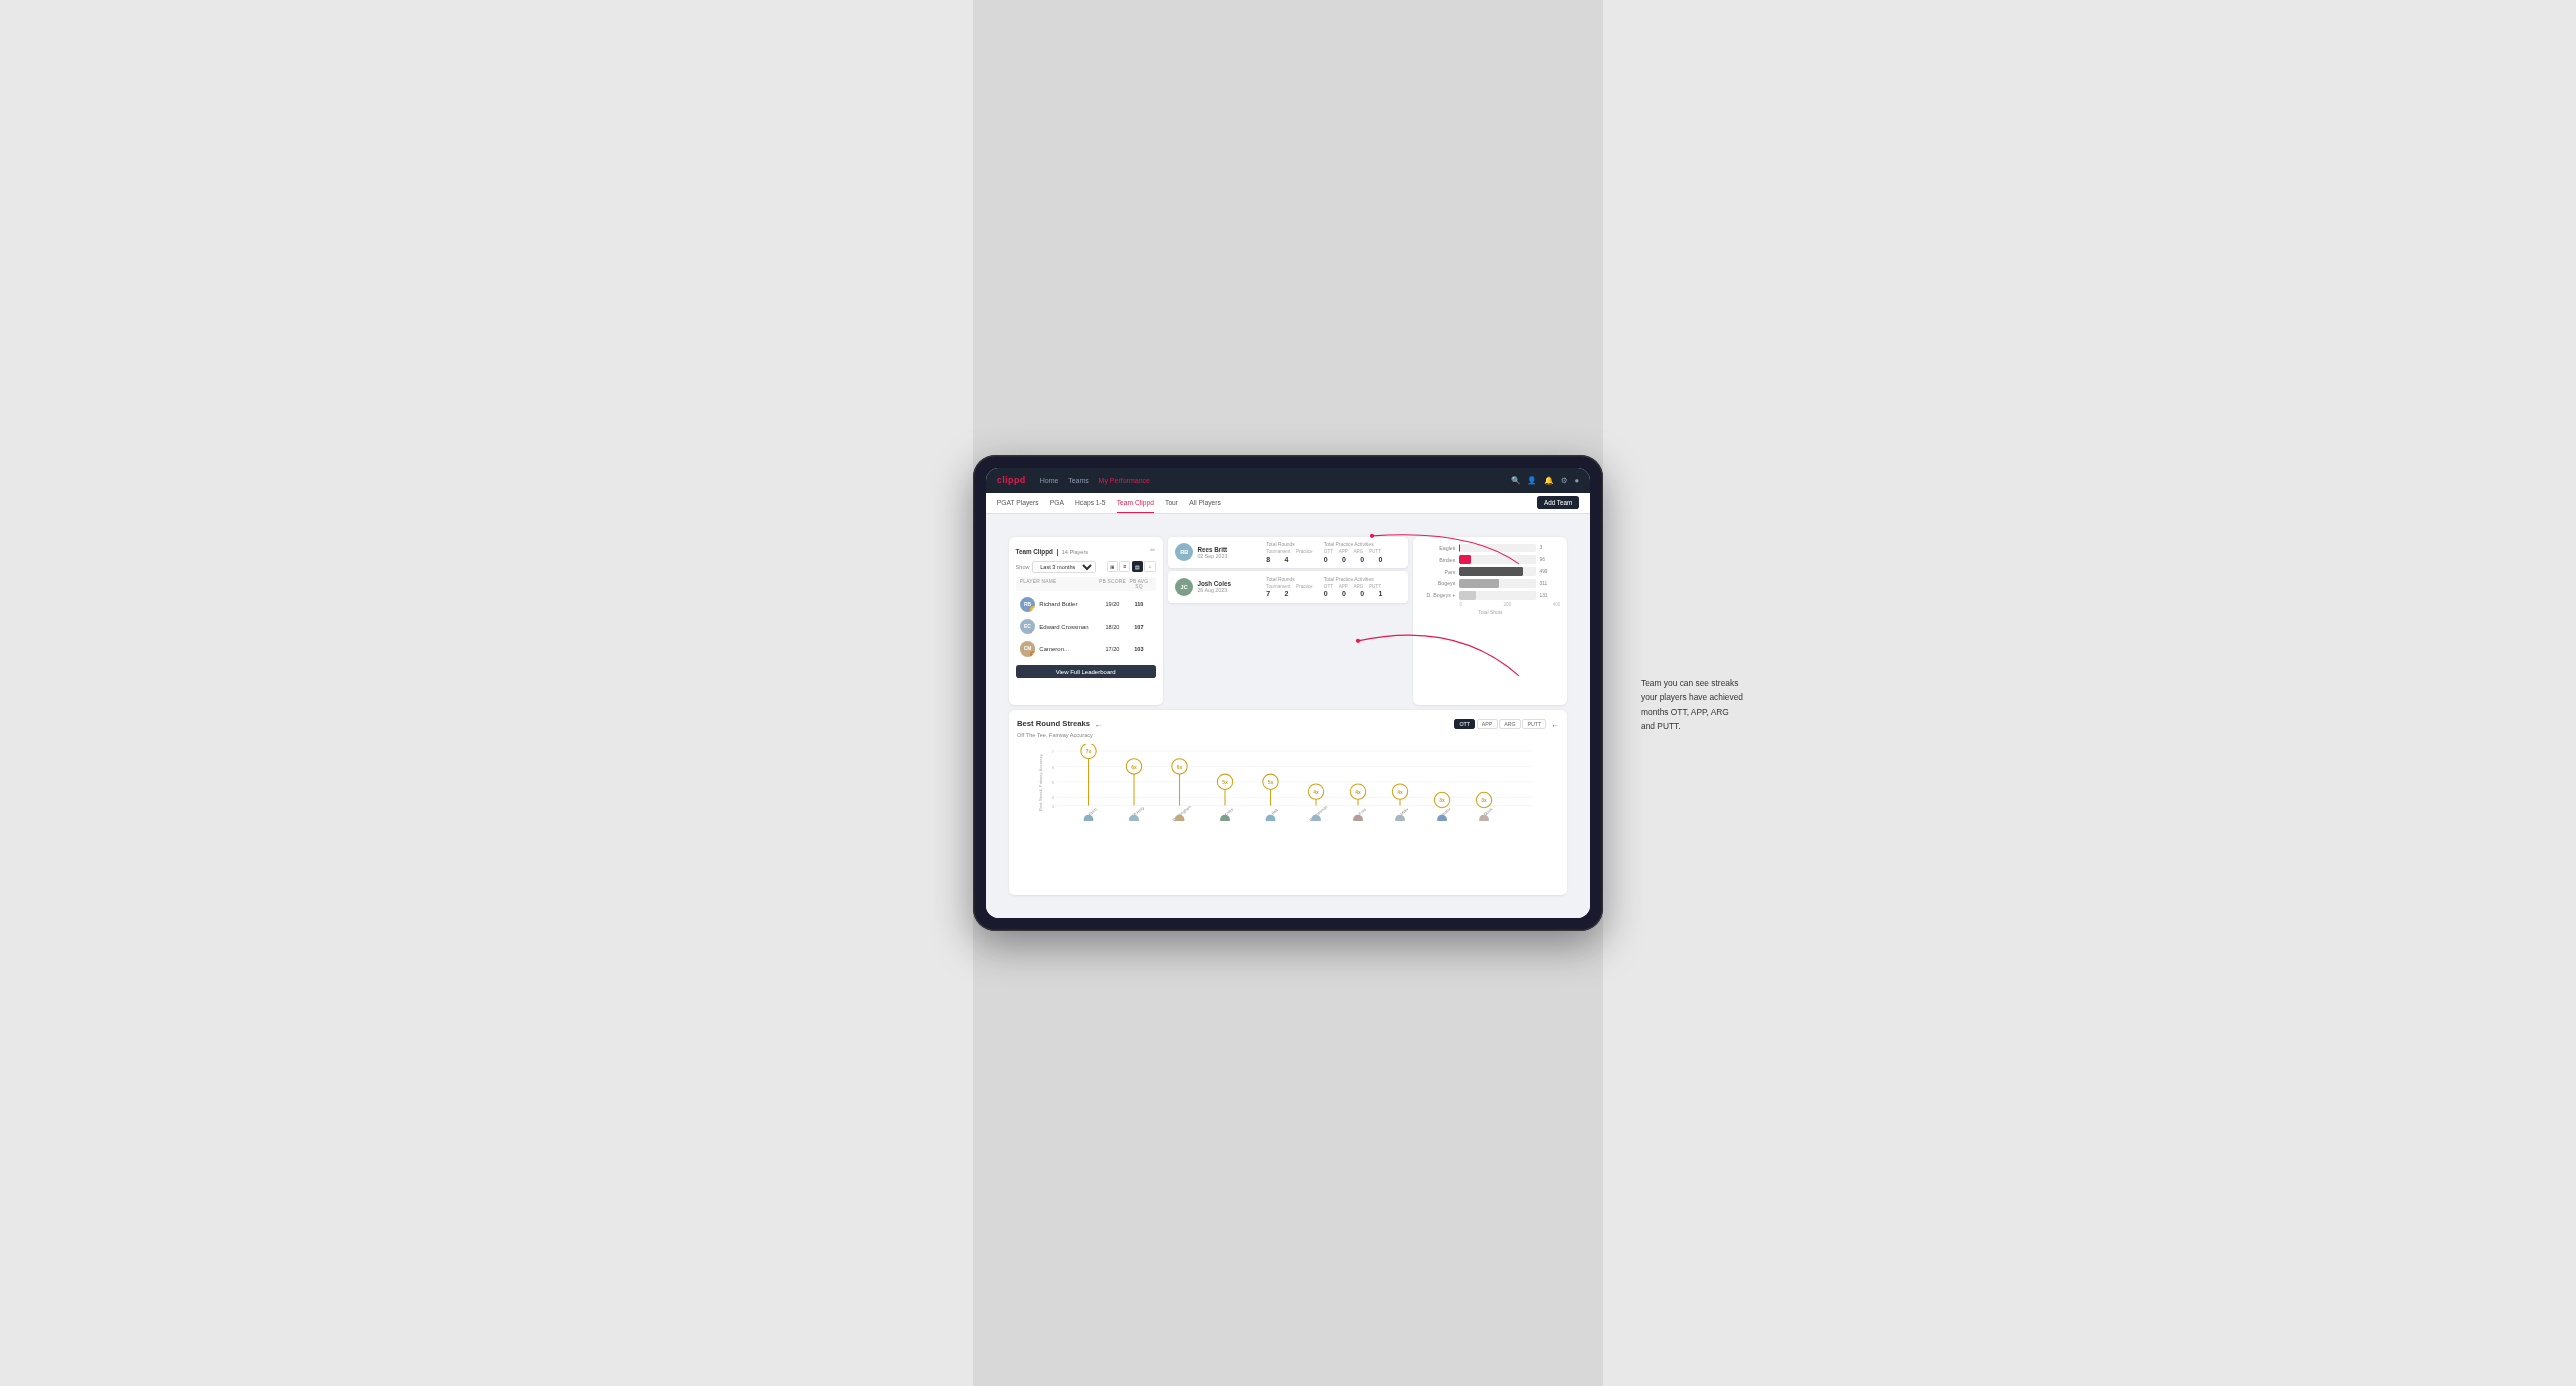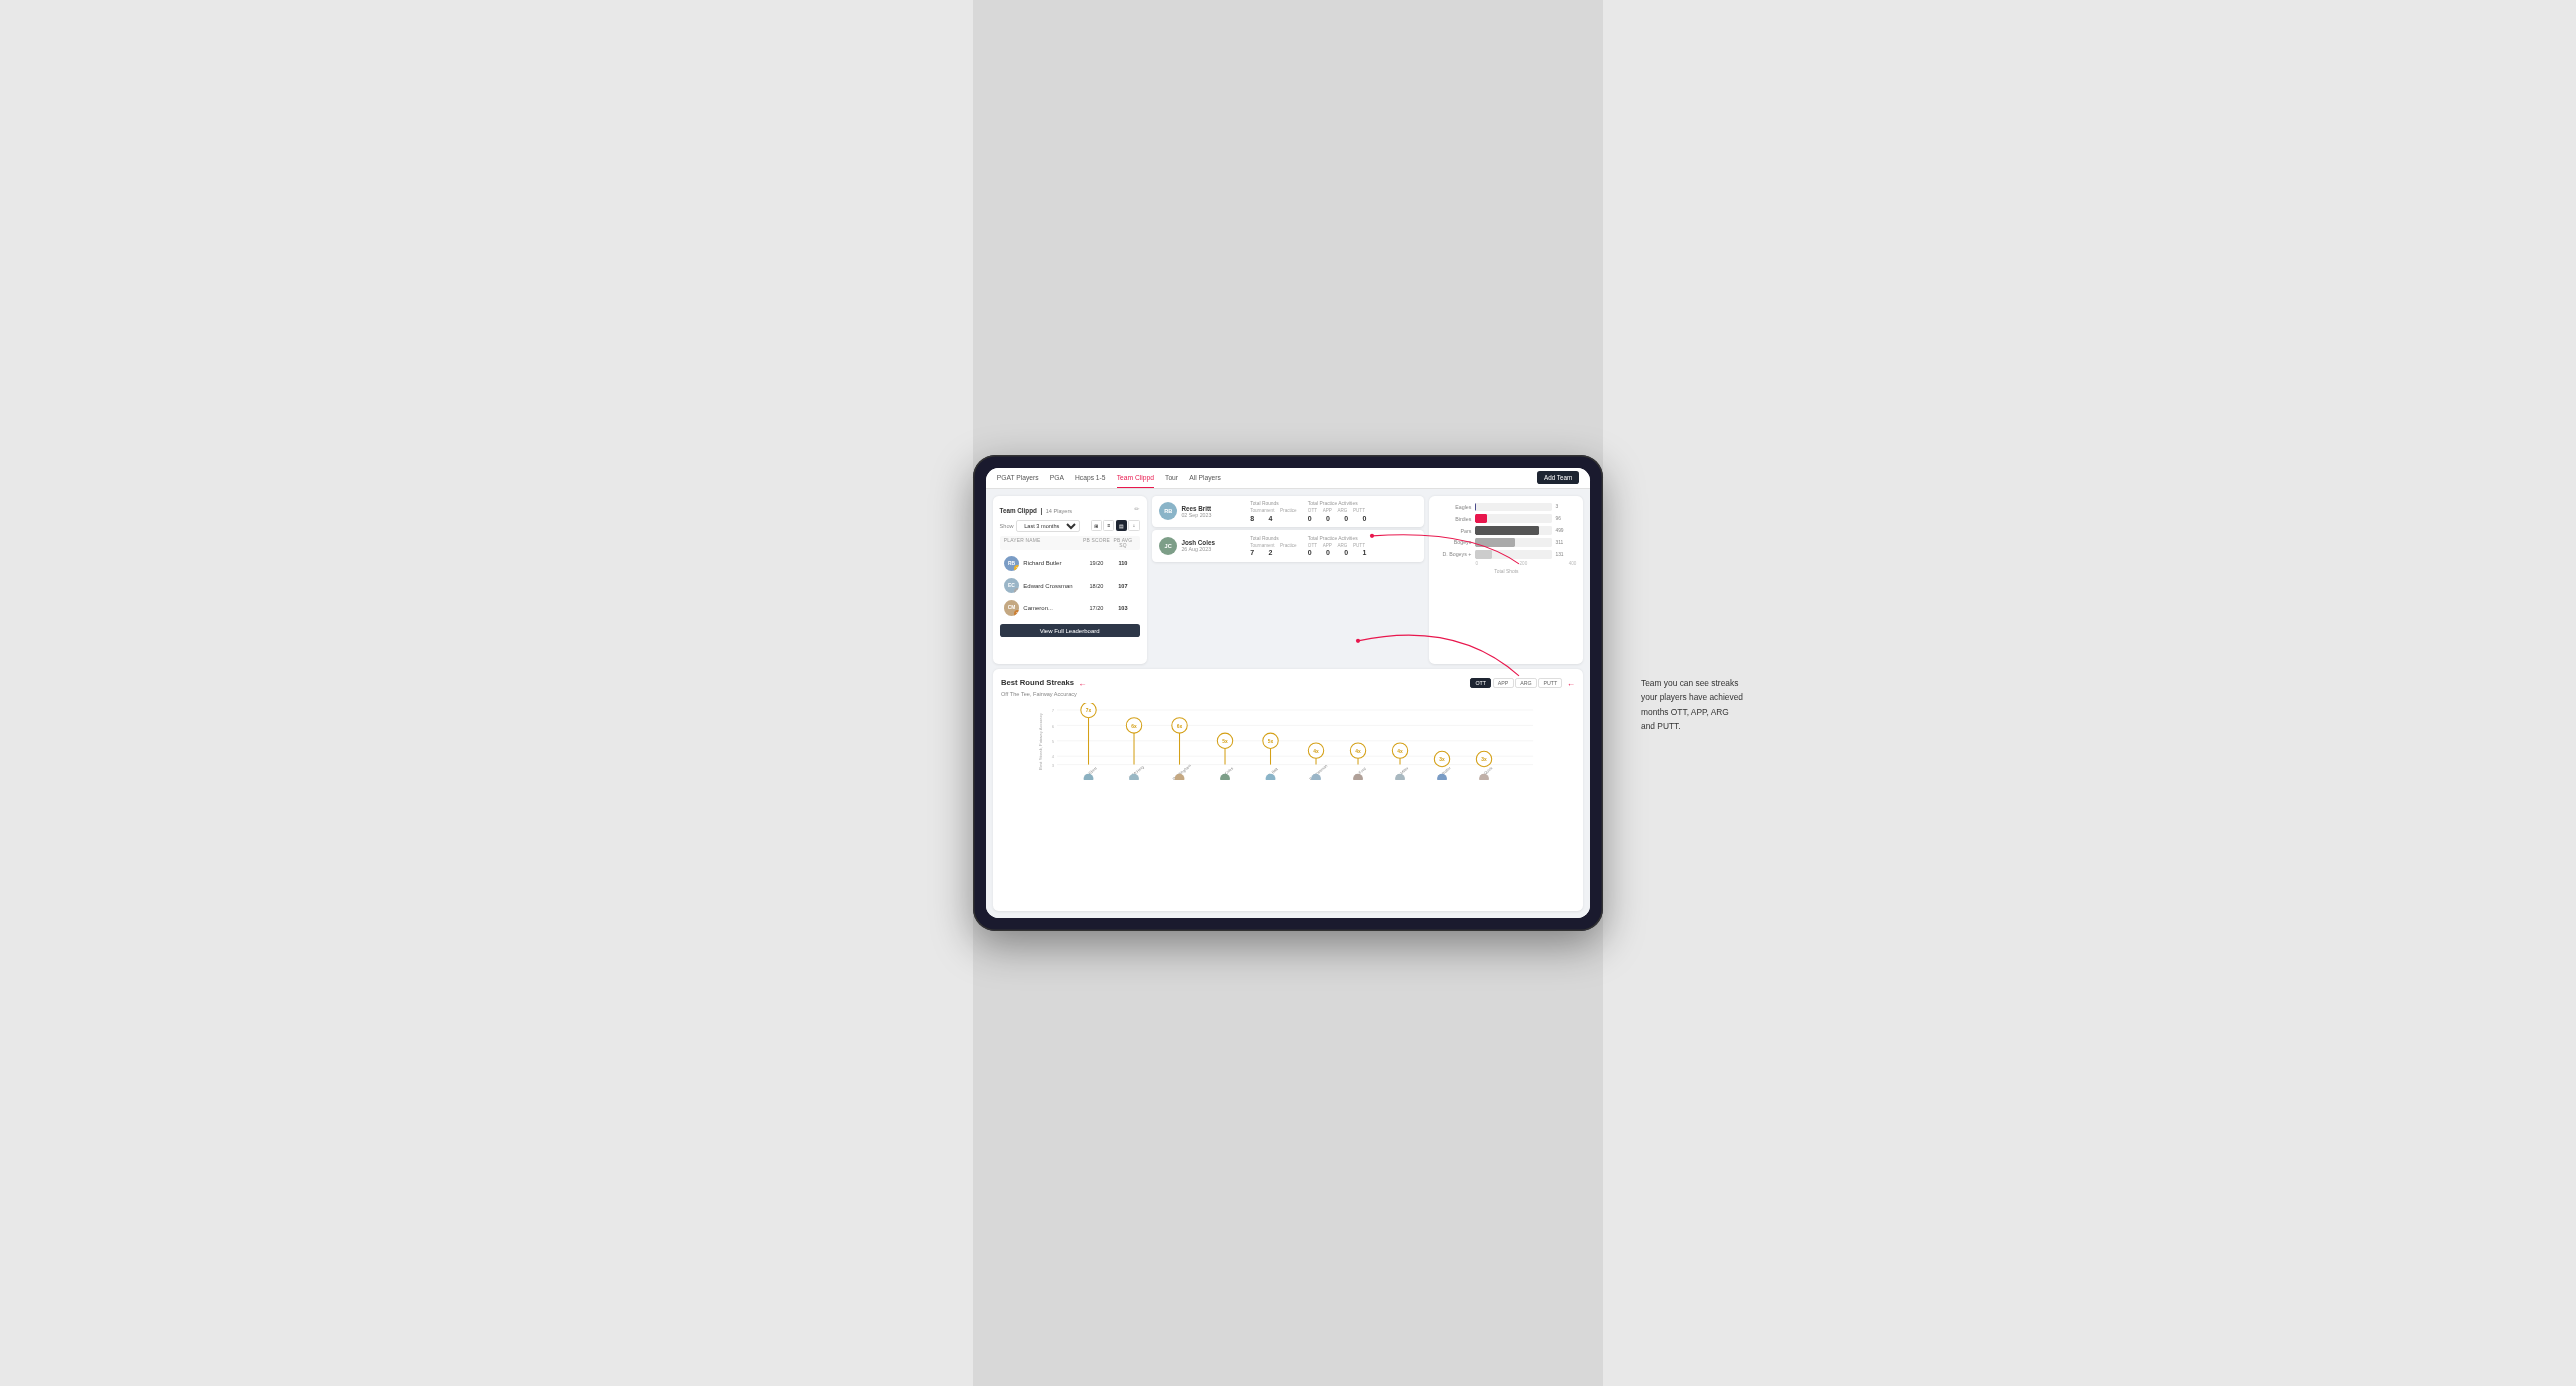--- a/index.html
+++ b/index.html
@@ -124,21 +124,21 @@
       cursor: pointer;
     }
 
     
     .main-content {
       flex: 1;
       overflow: hidden;
       display: flex;
       flex-direction: column;
       background: #f0f2f5;
-      padding: 7px;
+      padding: 23px;
       gap: 5.6px;
     }
 
     
     .top-section {
       display: flex;
       gap: 5.6px;
       height: 168px;
     }
 
@@ -534,20 +534,35 @@
   </style>
 </head>
 <body>
 
 <div style="display:flex; align-items:center; justify-content:center; min-height:100vh; background:#d8d8d8; position:relative;">
 
   <div class="tablet-outer" style="position:relative;">
     <div class="tablet-frame">
       <div class="tablet-screen">
 
+        <nav class="navbar">
+          <span class="logo">clippd</span>
+          <div class="nav-links">
+            <span class="nav-link">Home</span>
+            <span class="nav-link">Teams</span>
+            <span class="nav-link active">My Performance</span>
+          </div>
+          <div class="nav-actions">
+            <span class="nav-icon">🔍</span>
+            <span class="nav-icon">👤</span>
+            <span class="nav-icon">🔔</span>
+            <span class="nav-icon">⚙</span>
+            <span class="nav-icon">●</span>
+          </div>
+        </nav>
 
         <div class="sub-nav">
           <div class="sub-nav-links">
             <span class="sub-nav-link">PGAT Players</span>
             <span class="sub-nav-link">PGA</span>
             <span class="sub-nav-link">Hcaps 1-5</span>
             <span class="sub-nav-link active">Team Clippd</span>
             <span class="sub-nav-link">Tour</span>
             <span class="sub-nav-link">All Players</span>
           </div>

